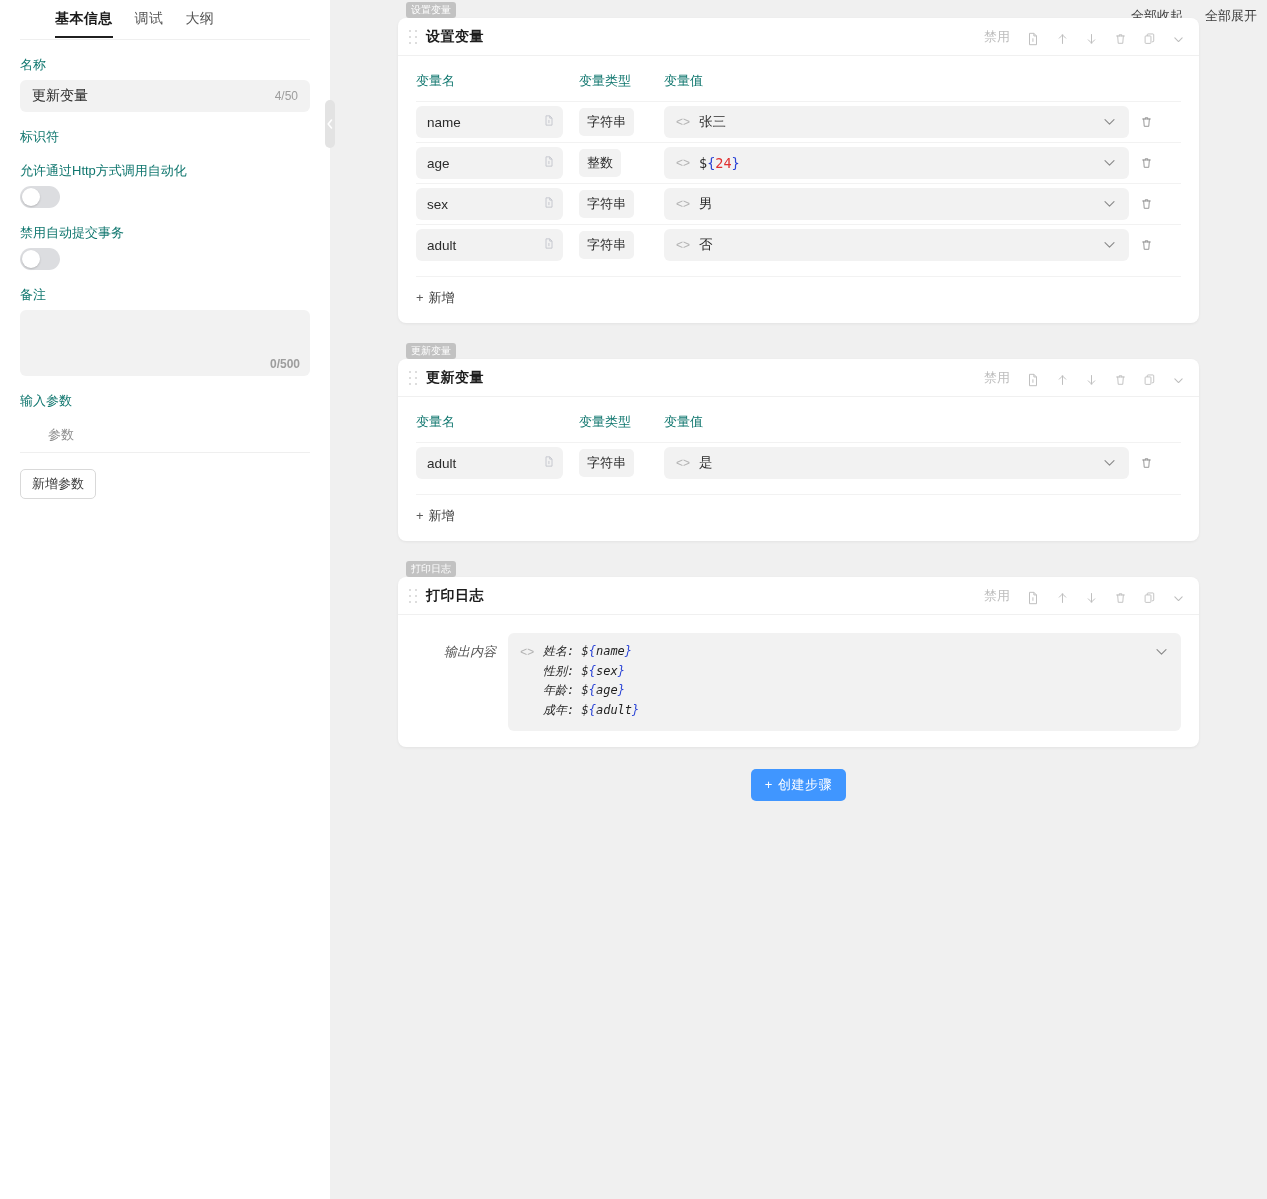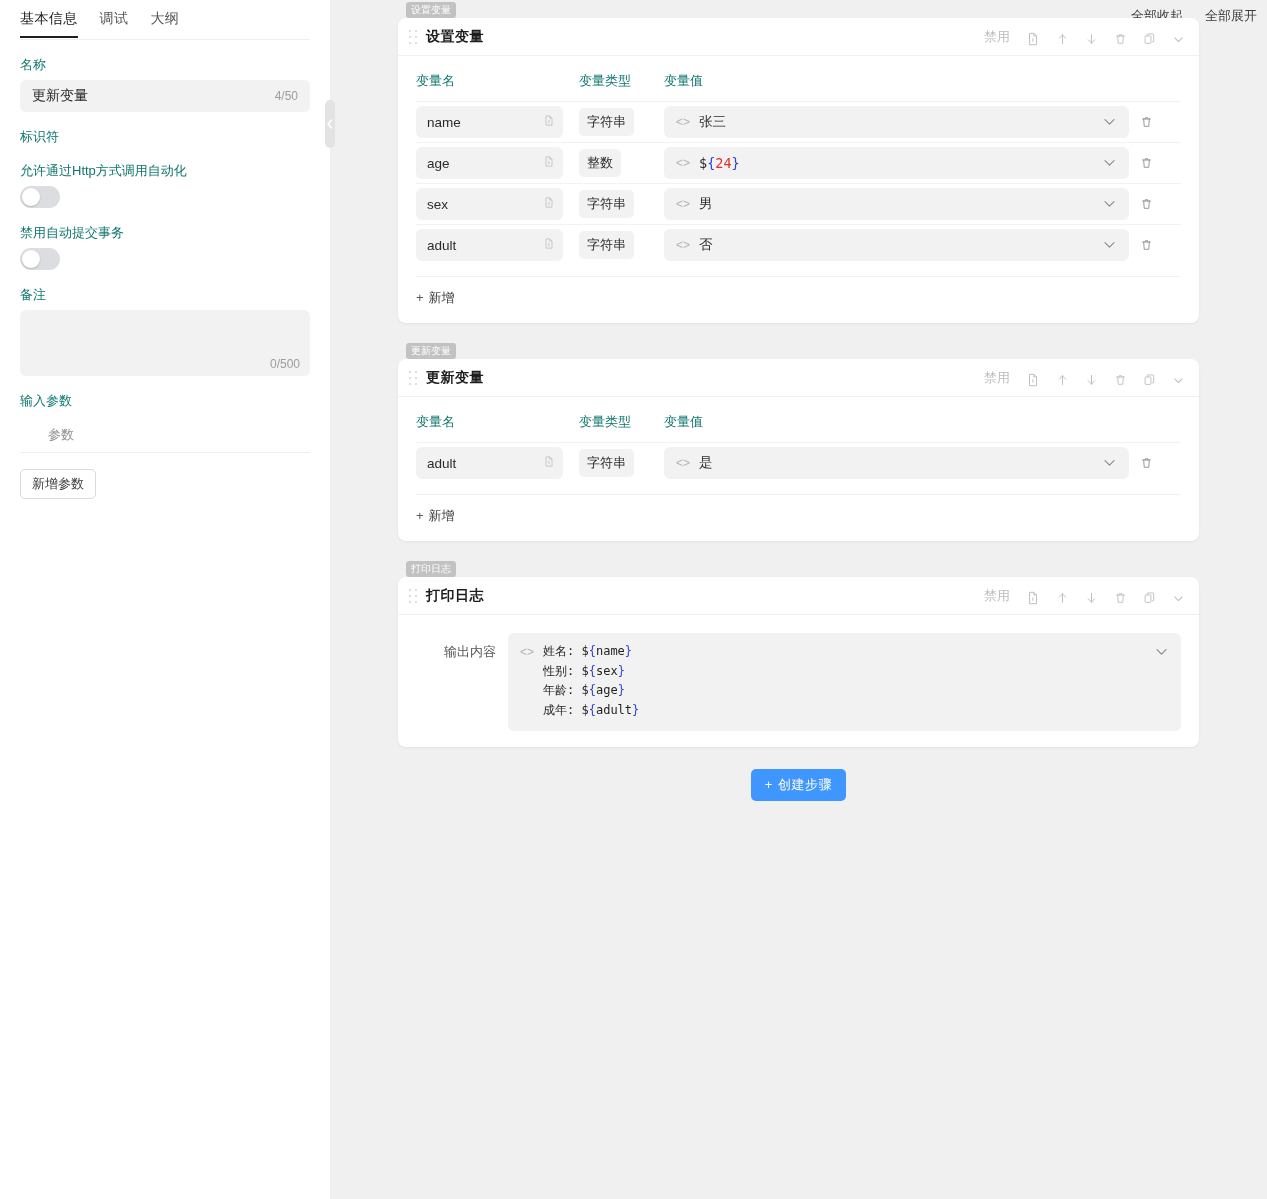--- a/index.html
+++ b/index.html
@@ -24,42 +24,42 @@
   .tabs {
     display: flex; gap: 22px;
     height: 40px; align-items: flex-start;
     border-bottom: 1px solid #efefef;
     padding-top: 10px;
   }
   .tab {
     font-size: 14px; color: #555; padding-bottom: 9px;
     cursor: pointer; position: relative; letter-spacing: .4px;
   }
-  .tab.active { color: #1a1a1a; font-weight: 400; }
+  .tab.active { color: #1a1a1a; font-weight: 700; margin-left: 35px; }
   .tab.active::after {
     content: ""; position: absolute; left: 0; right: 0; bottom: -1px;
     height: 2px; background: #1f1f1f;
   }
   .field-label {
     font-size: 13px; color: #0f766e; margin: 16px 0 6px 0;
   }
   .input-box {
     background: #f2f2f2; border-radius: 6px; height: 32px;
     display: flex; align-items: center; padding: 0 12px;
     font-size: 14px; color: #2b2b2b;
   }
   .input-box .val { flex: 1 1 auto; }
   .input-box .count { font-size: 12px; color: #9d9d9d; }
   .textarea-box {
     background: #f2f2f2; border-radius: 6px; height: 66px;
     position: relative; padding: 8px 12px;
   }
   .textarea-box .count {
     position: absolute; right: 10px; bottom: 5px;
-    font-size: 12px; color: #9d9d9d;
+    font-size: 12px; color: #9d9d9d; font-weight: bold;
   }
   .switch {
     width: 40px; height: 22px; border-radius: 11px;
     background: #dcdde0; position: relative; cursor: pointer;
     margin-top: 2px;
   }
   .switch .knob {
     position: absolute; top: 2px; left: 2px;
     width: 18px; height: 18px; border-radius: 50%;
     background: #fff; box-shadow: 0 1px 2px rgba(0,0,0,.18);
@@ -157,21 +157,21 @@
     width: 34px; display: flex; justify-content: center;
     color: #8c8c8c; cursor: pointer;
   }
   .add-row {
     margin-top: 11px; border-top: 1px solid #f2f2f2;
     padding-top: 12px; font-size: 13px; color: #3a3a3a; cursor: pointer;
   }
   .add-row .plus { color: #5a5a5a; margin-right: 5px; }
 
   
-  .log-row { display: flex; align-items: flex-start; gap: 12px; padding-top: 4px; }
+  .log-row { display: flex; align-items: flex-start; gap: 12px; padding-top: 4px; font-style: italic; }
   .log-label { width: 80px; text-align: right; font-size: 13px; color: #555; padding-top: 10px; flex: 0 0 80px; }
   .log-box {
     flex: 1 1 auto; background: #f2f2f2; border-radius: 6px;
     display: flex; align-items: flex-start; gap: 9px;
     padding: 9px 12px 11px 12px; min-height: 92px;
   }
   .log-box .code-ic { color: #b3b3b3; font-size: 12px; padding-top: 3px; }
   .log-lines {
     flex: 1 1 auto; font-family: "DejaVu Sans Mono", "Liberation Mono", monospace;
     font-size: 12px; line-height: 19.5px; color: #1f1f1f; white-space: pre;

